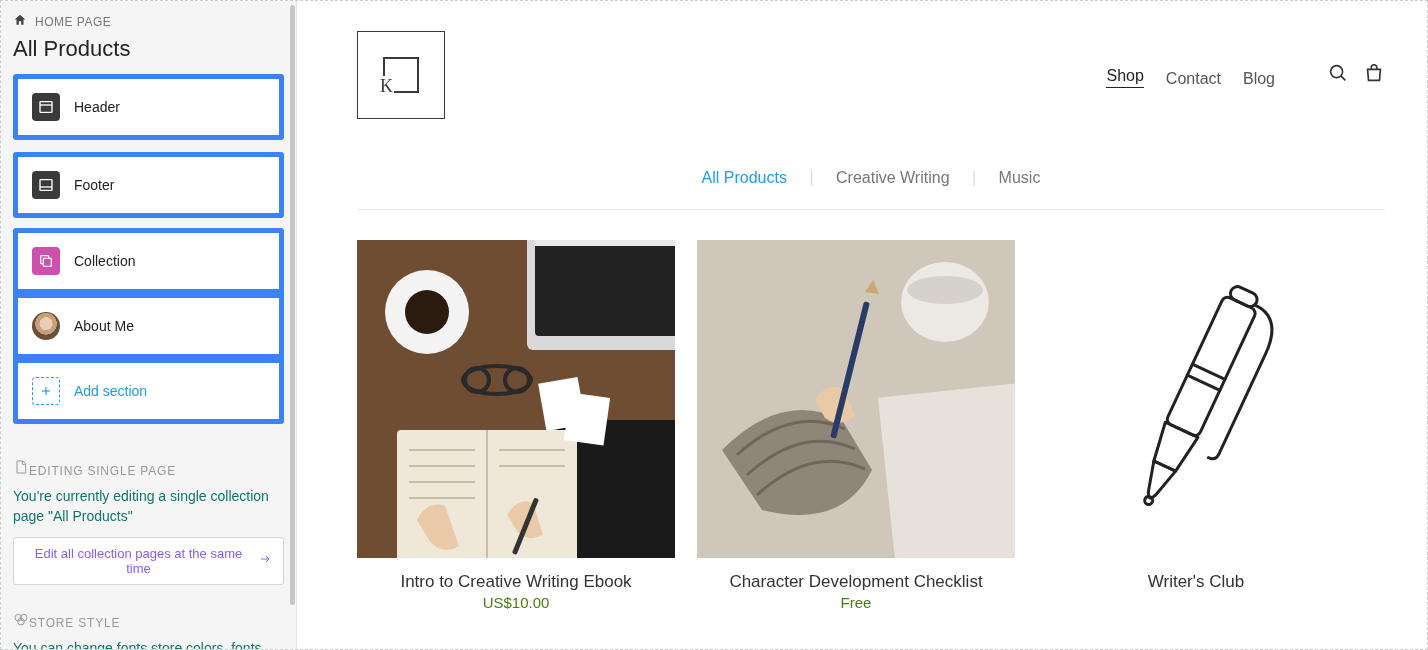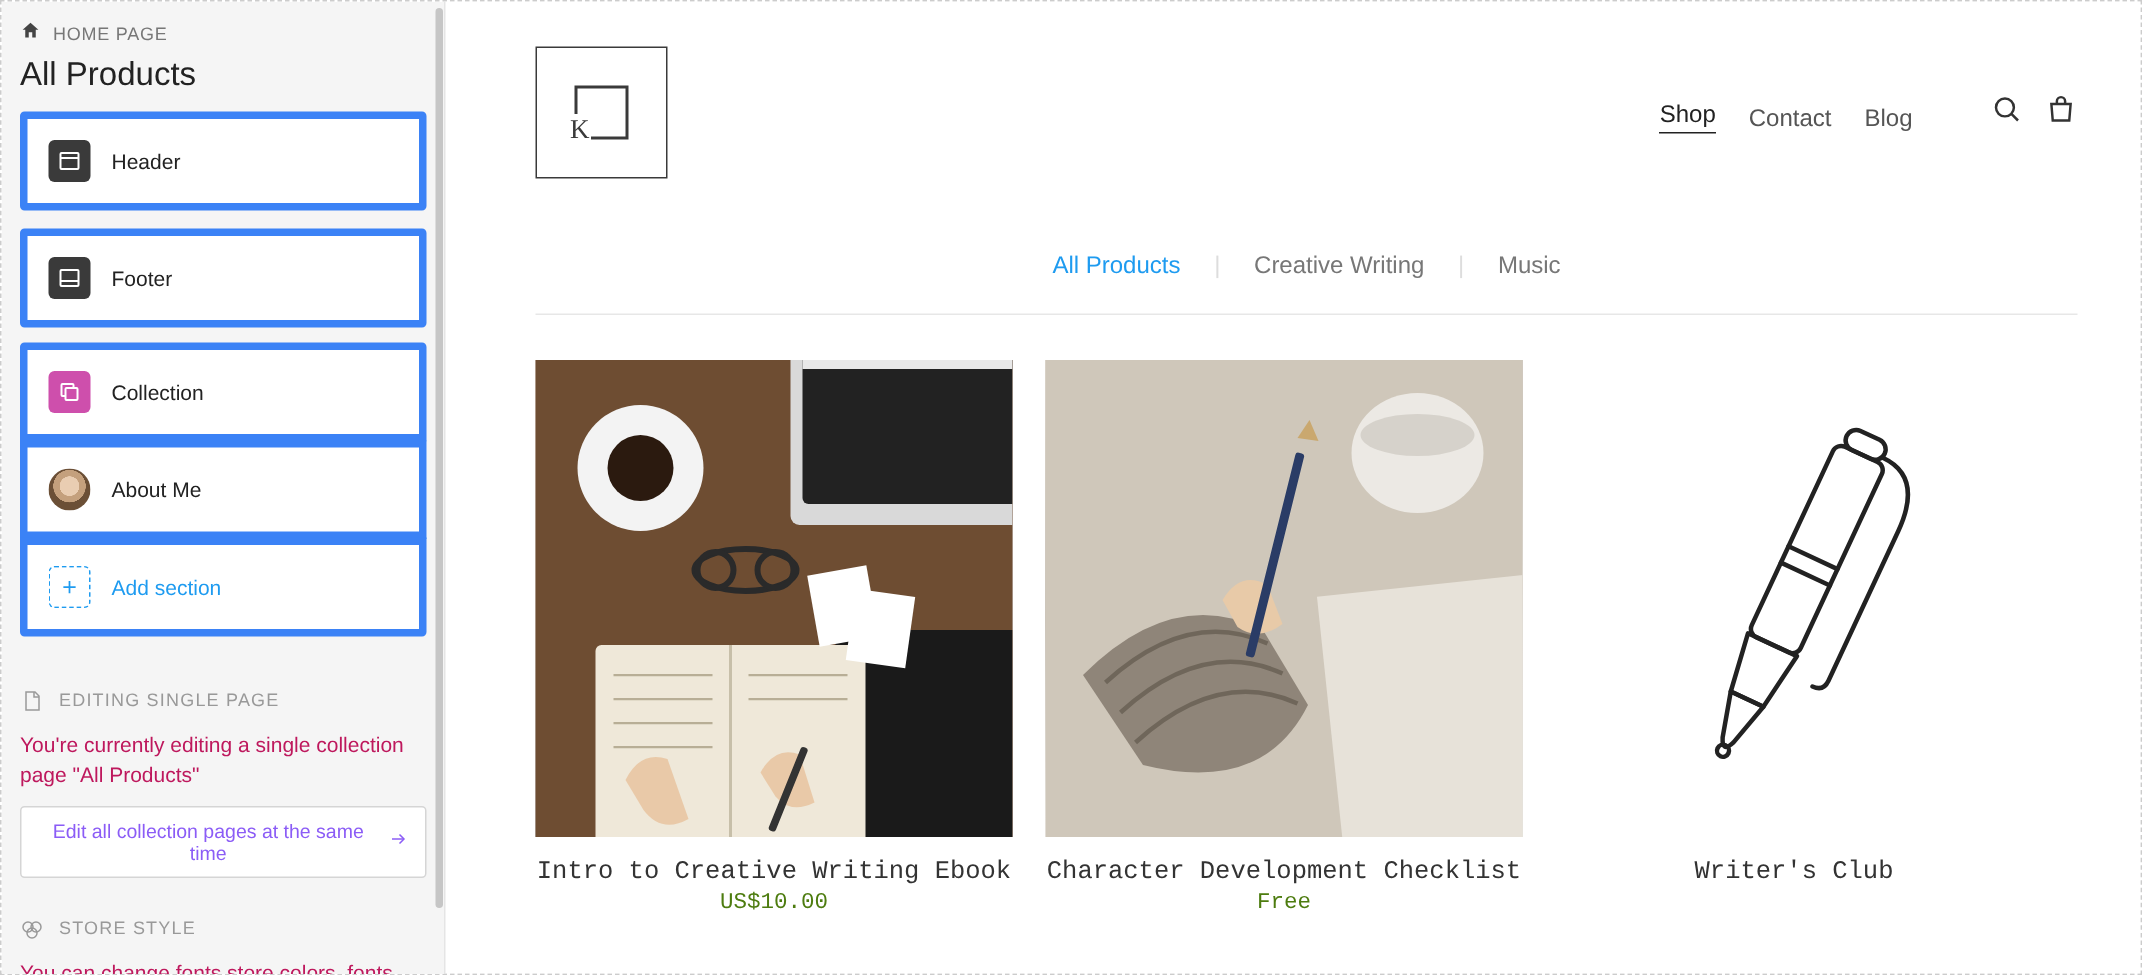--- a/index.html
+++ b/index.html
@@ -82,26 +82,26 @@
     border-radius: 0 0 3px 3px;
   }
   .section-item.add .sq-icon {
     background: #fff;
     border: 1px dashed #1e9bf0;
     color: #1e9bf0;
   }
   .section-item.add .label { color: #1e9bf0; font-weight: 500; }
   .section-item .label { font-weight: 500; }
   .side-subhead {
-    display: flex; align-items: flex-start; gap: 10px;
+    display: flex; align-items: flex-end; 
     color: #999; font-size: 12px; letter-spacing: 0.8px;
     padding: 26px 0 8px 0;
   }
   .side-body {
-    color: #be185d; font-size: 14px; line-height: 1.45;
+    color: #0f766e; font-size: 14px; line-height: 1.45;
     padding-bottom: 10px;
   }
   .ghost-btn {
     display: inline-flex; align-items: center; gap: 8px;
     border: 1px solid #d5d5d5; background: #fff; border-radius: 3px;
     padding: 8px 12px; font-size: 13px; font-weight: 400; color: #8b5cf6;
     cursor: pointer;
   }
   .sidebar::-webkit-scrollbar { width: 6px; }
   .sidebar::-webkit-scrollbar-thumb { background: #bbb; border-radius: 3px; }
@@ -143,21 +143,21 @@
   .filter-row {
     text-align: center; padding-bottom: 22px;
     border-bottom: 1px solid #e7e7e7;
     margin-bottom: 30px;
     color: #777; font-size: 16px;
   }
   .filter-row span { padding: 0 14px; cursor: pointer; }
   .filter-row .active { color: #1e9bf0; }
   .filter-row .sep { color: #ddd; padding: 0 4px; }
   .grid { display: flex; gap: 22px; }
-  .card { width: 318px; text-align: center; cursor: pointer; font-family: Liberation Mono, monospace; }
+  .card { width: 318px; text-align: center; cursor: pointer; }
   .thumb {
     width: 318px; height: 318px; border-radius: 0;
     display: flex; align-items: center; justify-content: center;
     overflow: hidden;
   }
   .thumb.img1 {
     background:
       linear-gradient(120deg, rgba(0,0,0,0.05), rgba(0,0,0,0.15)),
       radial-gradient(circle at 18% 22%, #f5f5f5 8%, transparent 9%),
       radial-gradient(circle at 18% 22%, #2a1b10 5%, transparent 6%),

